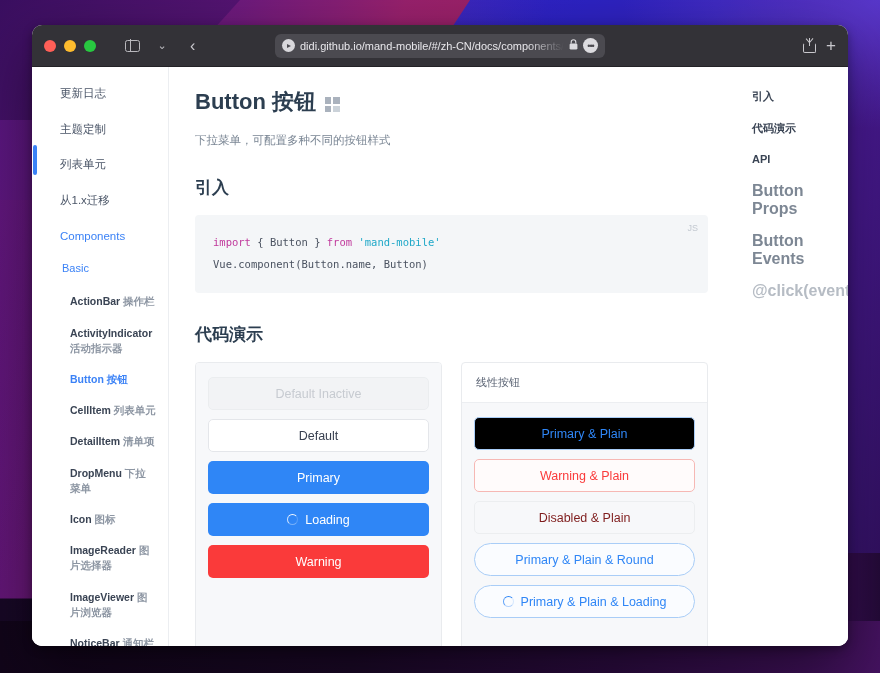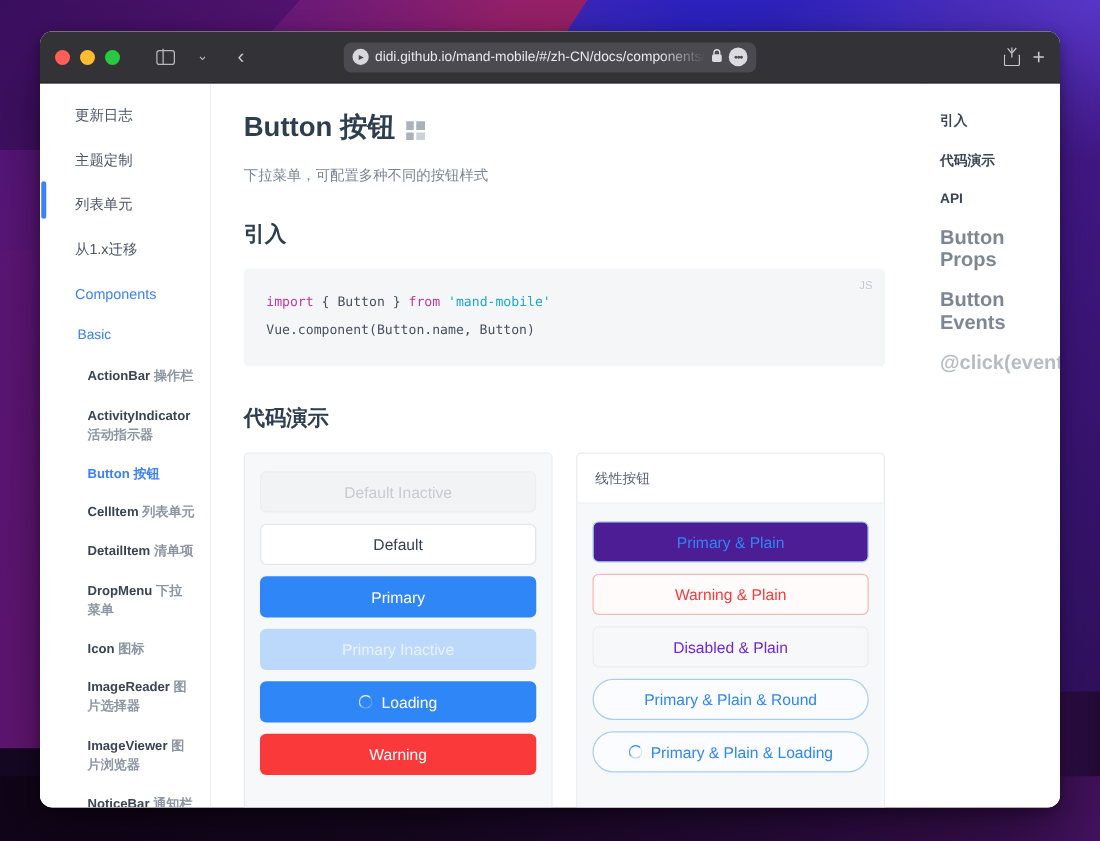--- a/index.html
+++ b/index.html
@@ -200,23 +200,23 @@
     height: 33px; border-radius: 5px; display: flex; align-items: center;
     justify-content: center; font-size: 12.5px; margin-bottom: 9px;
     gap: 7px;
   }
   .btn.default { background: #fff; border: 1px solid #e4e6ea; color: #384050; }
   .btn.default-inactive { background: #f2f3f5; border: 1px solid #ebedef; color: #c7cbd1; }
   .btn.primary { background: #2f86f6; color: #fff; }
   .btn.primary-inactive { background: #bcd9fb; color: #eaf2fe; }
   .btn.warning { background: #fa3a3a; color: #fff; }
   .btn.plain-default { background: #fafbfc; border: 1px solid #e4e6ea; color: #384050; }
-  .btn.plain-primary { background: #4c1d95; border: 1px solid #a9cdf7; color: #2f86f6; }
+  .btn.plain-primary { background: #000000; border: 1px solid #a9cdf7; color: #2f86f6; }
   .btn.plain-warning { background: #fffbfb; border: 1px solid #f6b8b4; color: #fa3a3a; }
-  .btn.plain-disabled { background: #f7f8fa; border: 1px solid #eceef0; color: #6d28d9; text-align: center; }
+  .btn.plain-disabled { background: #f7f8fa; border: 1px solid #eceef0; color: #7f1d1d; text-align: center; }
   .btn.plain-round { background: #fafcff; border: 1px solid #a9cdf7; color: #2f86f6; border-radius: 17px; }
 
   .spinner {
     width: 11px; height: 11px; border-radius: 50%;
     border: 1.5px solid transparent; flex: none;
     display: inline-block;
   }
   .spinner.on-blue { border-color: rgba(255,255,255,.95) rgba(255,255,255,.2) rgba(255,255,255,.35) rgba(255,255,255,.75); }
   .spinner.on-light { border-color: #2f86f6 rgba(47,134,246,.18) rgba(47,134,246,.35) rgba(47,134,246,.75); }
 
@@ -358,23 +358,20 @@
           <div class="demo-body">
             <div class="btn default-inactive">
                 <span>Default Inactive</span>
               </div>
             <div class="btn default">
                 <span>Default</span>
               </div>
             <div class="btn primary">
                 <span>Primary</span>
               </div>
-            <div class="btn primary-inactive">
-                <span>Primary Inactive</span>
-              </div>
             <div class="btn primary">
                 <span class="spinner on-blue"></span>
                 <span>Loading</span>
               </div>
             <div class="btn warning">
                 <span>Warning</span>
               </div>
 
           </div>
         </div>

